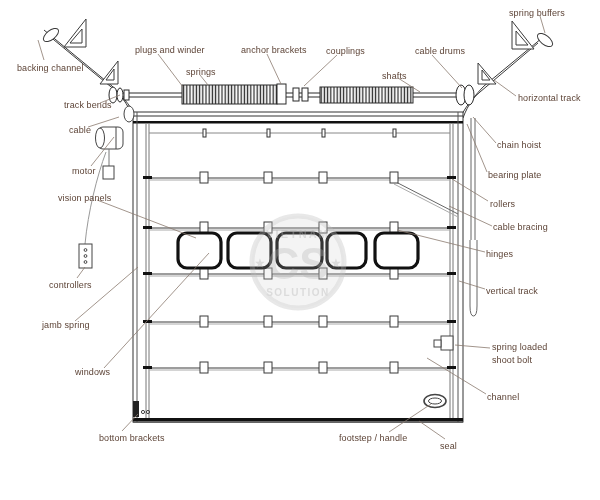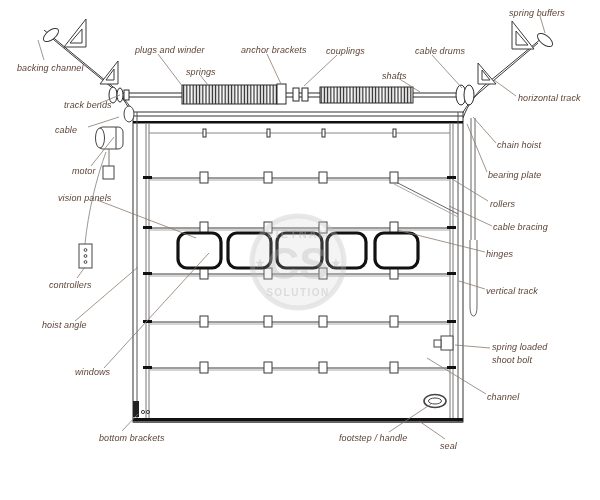--- a/index.html
+++ b/index.html
@@ -1,20 +1,20 @@
 <!DOCTYPE html>
 <html style="--c-title: #e3174b; --c-green: #41d641; --c-red: #ff3420; --c-label: #5d4437; --c-leader: #8a7a6e;"><head>
 <meta charset="utf-8">
 <style>
   html,body{margin:0;padding:0;background:#fff;}
   .stage{position:relative;width:600px;height:500px;background:#fff;overflow:hidden;
          font-family:"Liberation Sans",sans-serif;}
   .scene{position:absolute;left:0;top:0;}
   .part-label{position:absolute;font-size:9px;color:var(--c-label,#5d4437);
-              line-height:1.45;white-space:nowrap;letter-spacing:0.1px;font-style:italic;}
+              line-height:1.45;white-space:nowrap;letter-spacing:0.1px;}
   .leader{stroke:var(--c-leader,#857467);stroke-width:0.8;}
   .title{position:absolute;left:152px;top:363px;
          font-family:"Liberation Serif","DejaVu Serif",serif;
          font-size:25px;color:var(--c-title,#e3174b);white-space:nowrap;}
   .contact{position:absolute;left:2px;top:446px;font-size:34px;font-weight:500;
            white-space:nowrap;letter-spacing:-0.6px;
            text-shadow:-2px 0 1px #fff,2px 0 1px #fff,0 -2px 1px #fff,0 2px 1px #fff;}
   .contact .green{color:var(--c-green,#41d641);}
   .contact .red{color:var(--c-red,#ff3420);}
   .wm-text{fill:#b8b8b8;font-family:"Liberation Sans",sans-serif;font-weight:bold;}
@@ -213,25 +213,25 @@
       <div class="part-label" style="left: 17px; top: 62px;">backing channel</div>
       <div class="part-label" style="left: 135px; top: 44px;">plugs and winder</div>
       <div class="part-label" style="left: 186px; top: 66px;">springs</div>
       <div class="part-label" style="left: 241px; top: 44px;">anchor brackets</div>
       <div class="part-label" style="left: 326px; top: 45px;">couplings</div>
       <div class="part-label" style="left: 415px; top: 45px;">cable drums</div>
       <div class="part-label" style="left: 382px; top: 70px;">shafts</div>
       <div class="part-label" style="left: 509px; top: 7px;">spring buffers</div>
       <div class="part-label" style="left: 518px; top: 92px;">horizontal track</div>
       <div class="part-label" style="left: 64px; top: 99px; text-align: right;">track bends</div>
-      <div class="part-label" style="left: 55px; top: 124px;">cable</div>
+      <div class="part-label" style="left: 69px; top: 124px;">cable</div>
       <div class="part-label" style="left: 72px; top: 165px;">motor</div>
       <div class="part-label" style="left: 58px; top: 192px;">vision panels</div>
       <div class="part-label" style="left: 49px; top: 279px;">controllers</div>
-      <div class="part-label" style="left: 42px; top: 319px;">hoist angle</div>
+      <div class="part-label" style="left: 42px; top: 319px;">jamb spring</div>
       <div class="part-label" style="left: 75px; top: 366px;">windows</div>
       <div class="part-label" style="left: 99px; top: 432px;">bottom brackets</div>
       <div class="part-label" style="left: 497px; top: 139px;">chain hoist</div>
       <div class="part-label" style="left: 488px; top: 169px;">bearing plate</div>
       <div class="part-label" style="left: 490px; top: 198px;">rollers</div>
       <div class="part-label" style="left: 493px; top: 221px;">cable bracing</div>
       <div class="part-label" style="left: 486px; top: 248px;">hinges</div>
       <div class="part-label" style="left: 486px; top: 285px;">vertical track</div>
       <div class="part-label" style="left: 492px; top: 341px; width: 62px; white-space: normal;">spring loaded shoot bolt</div>
       <div class="part-label" style="left: 487px; top: 391px;">channel</div>

